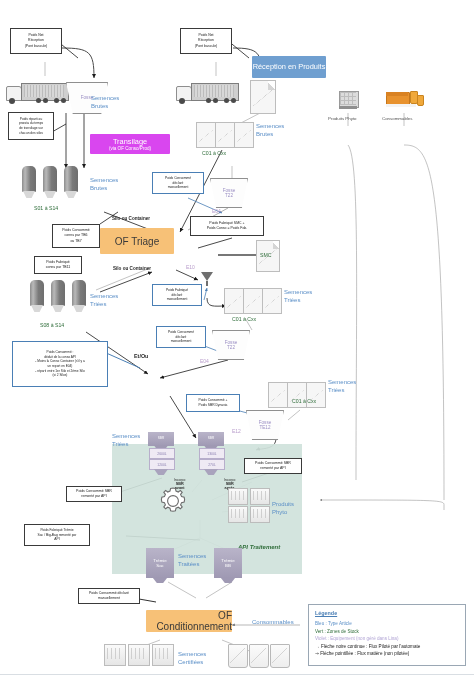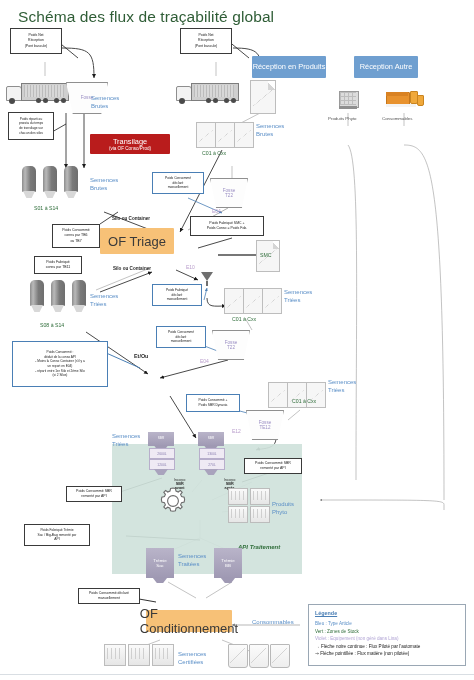--- a/index.html
+++ b/index.html
@@ -32,21 +32,21 @@
     color:#ffffff;
     font-size:7.4px;
     text-align:center;
     display:flex;
     flex-direction:column;
     align-items:center;
     justify-content:center;
     line-height:1.25;
     border-radius:1px;
   }
-  .banner.green{background:#b91c1c;}
+  .banner.green{background:#d946ef;}
   .banner .sub{font-size:4.6px;}
 
   
   .note{
     background:#ffffff;
     border:1px solid #3a3a3a;
     font-size:3.5px;
     line-height:1.45;
     color:#1a1a1a;
     text-align:center;
@@ -58,25 +58,26 @@
     justify-content:center;
   }
   .note.blue{border:1px solid #4a7fb5;}
   .note span{display:block;white-space:nowrap;}
   .note.wrap span{white-space:normal;}
 
   
   .process{
     background:#f7c177;
     color:#3a3a3a;
-    font-size:13px;
+    font-size:10px;
     display:flex;
     align-items:center;
     justify-content:center;
     border-radius:1px;
+    text-align:right;
   }
 
   
   .lbl-blue{color:#5b8fc7;font-size:6px;line-height:1.35;}
   .lbl-green{color:#2f6d3a;font-size:5.2px;}
   .lbl-dark{color:#2b2b2b;font-size:4.6px;font-weight:bold;}
   .lbl-grey{color:#555;font-size:4.4px;}
   .lbl-flow{color:#b89ccb;font-size:5px;}
 
   
@@ -192,21 +193,20 @@
   }
   .funnel-stem{width:2px;height:5px;background:#6f6f6f;}
 
   svg.overlay{position:absolute;left:0;top:0;width:474px;height:680px;pointer-events:none;}
 </style>
 </head>
 <body>
 
 <div id="canvas">
 
-  <div class="abs" id="title">Schéma des flux de traçabilité global</div>
 
   <svg class="overlay">
     <defs>
       <marker id="ah" markerWidth="5" markerHeight="5" refX="4" refY="2" orient="auto">
         <path d="M0,0 L4,2 L0,4 z" fill="#4a7fb5"></path>
       </marker>
       <marker id="ahk" markerWidth="5" markerHeight="5" refX="4" refY="2" orient="auto">
         <path d="M0,0 L4,2 L0,4 z" fill="#1a1a1a"></path>
       </marker>
       <marker id="ahg" markerWidth="5" markerHeight="5" refX="4" refY="2" orient="auto">
@@ -390,23 +390,20 @@
     <div class="abs container-box" style="left:38px;top:0;width:18px;height:24px;">
         <div class="abs" style="left:10%;top:20%;width:80%;height:68%;background:linear-gradient(140deg,transparent 48%,#cfcfcf 49%,transparent 51%);"></div>
       </div>
   </div>
   <div class="abs lbl-blue" style="left:256px;top:122px;">
     <div>Semences</div>
     <div>Brutes</div>
   </div>
   <div class="abs lbl-green" style="left:202px;top:150px;">C01 à Cxx</div>
 
-  <div class="abs banner" style="left:354px;top:56px;width:64px;height:22px;">
-    <span>Réception Autre</span>
-  </div>
 
   <div class="abs" style="left:338px;top:90px;width:20px;height:20px;">
     <div class="abs ibc" style="left:1px;top:1px;width:18px;height:15px;"></div>
     <div class="abs" style="left:2px;top:2px;width:16px;height:13px;background:repeating-linear-gradient(0deg,#bdbdbd 0 1px,transparent 1px 4px),repeating-linear-gradient(90deg,#bdbdbd 0 1px,transparent 1px 4px);"></div>
     <div class="abs" style="left:1px;top:16px;width:18px;height:3px;background:#8f8f8f;"></div>
   </div>
   <div class="abs lbl-grey" style="left:328px;top:116px;">Produits Phyto</div>
 
   <div class="abs" style="left:386px;top:88px;width:36px;height:22px;">
     <div class="abs carton" style="left:0;top:4px;width:22px;height:12px;"></div>

